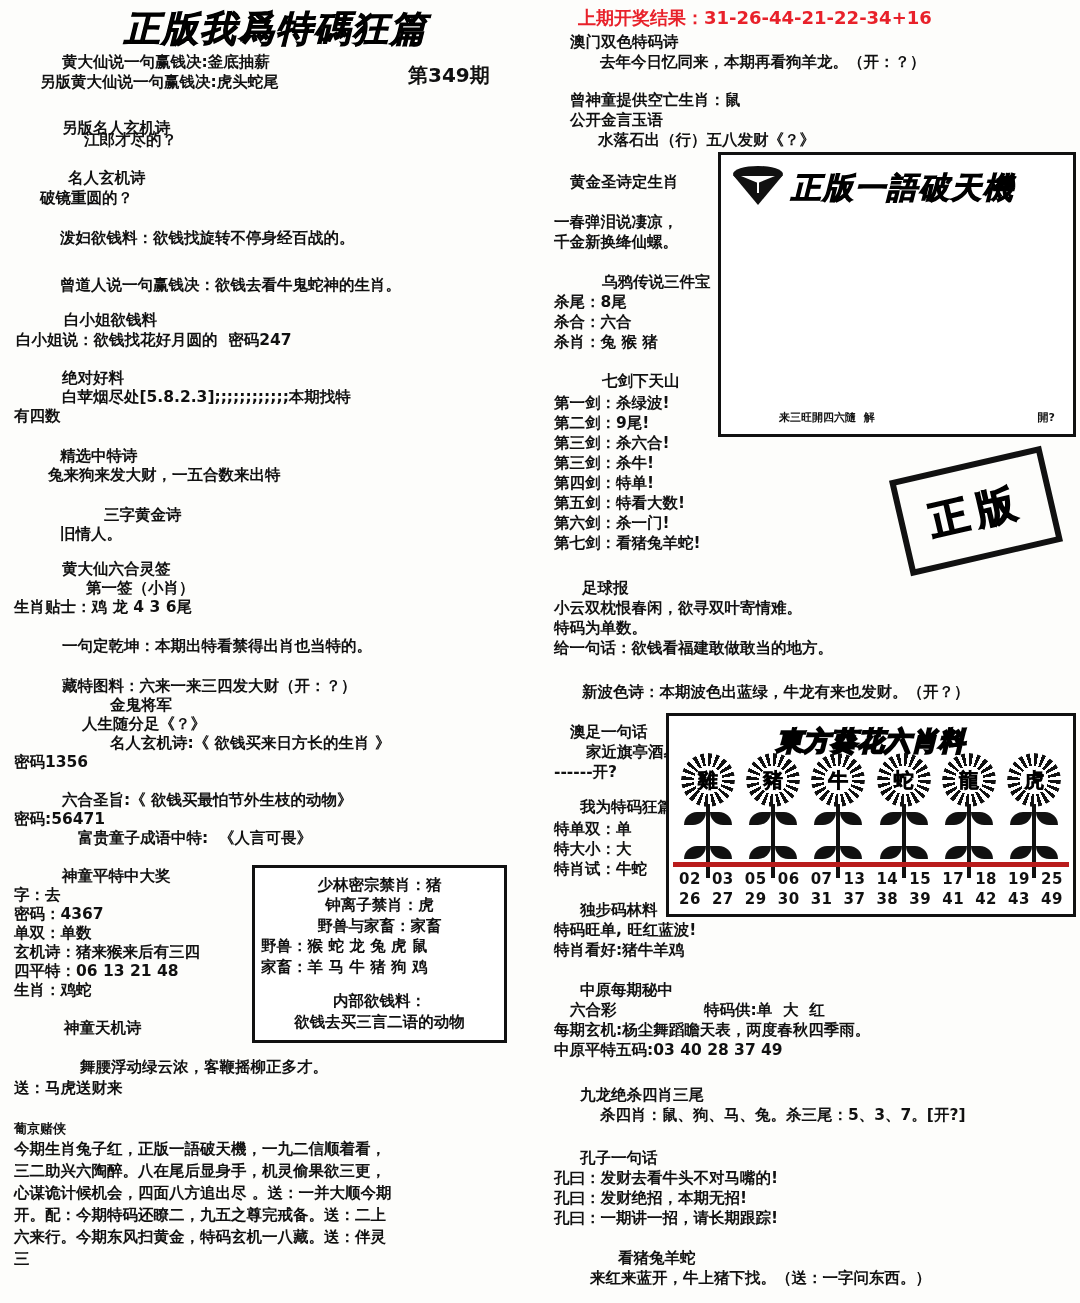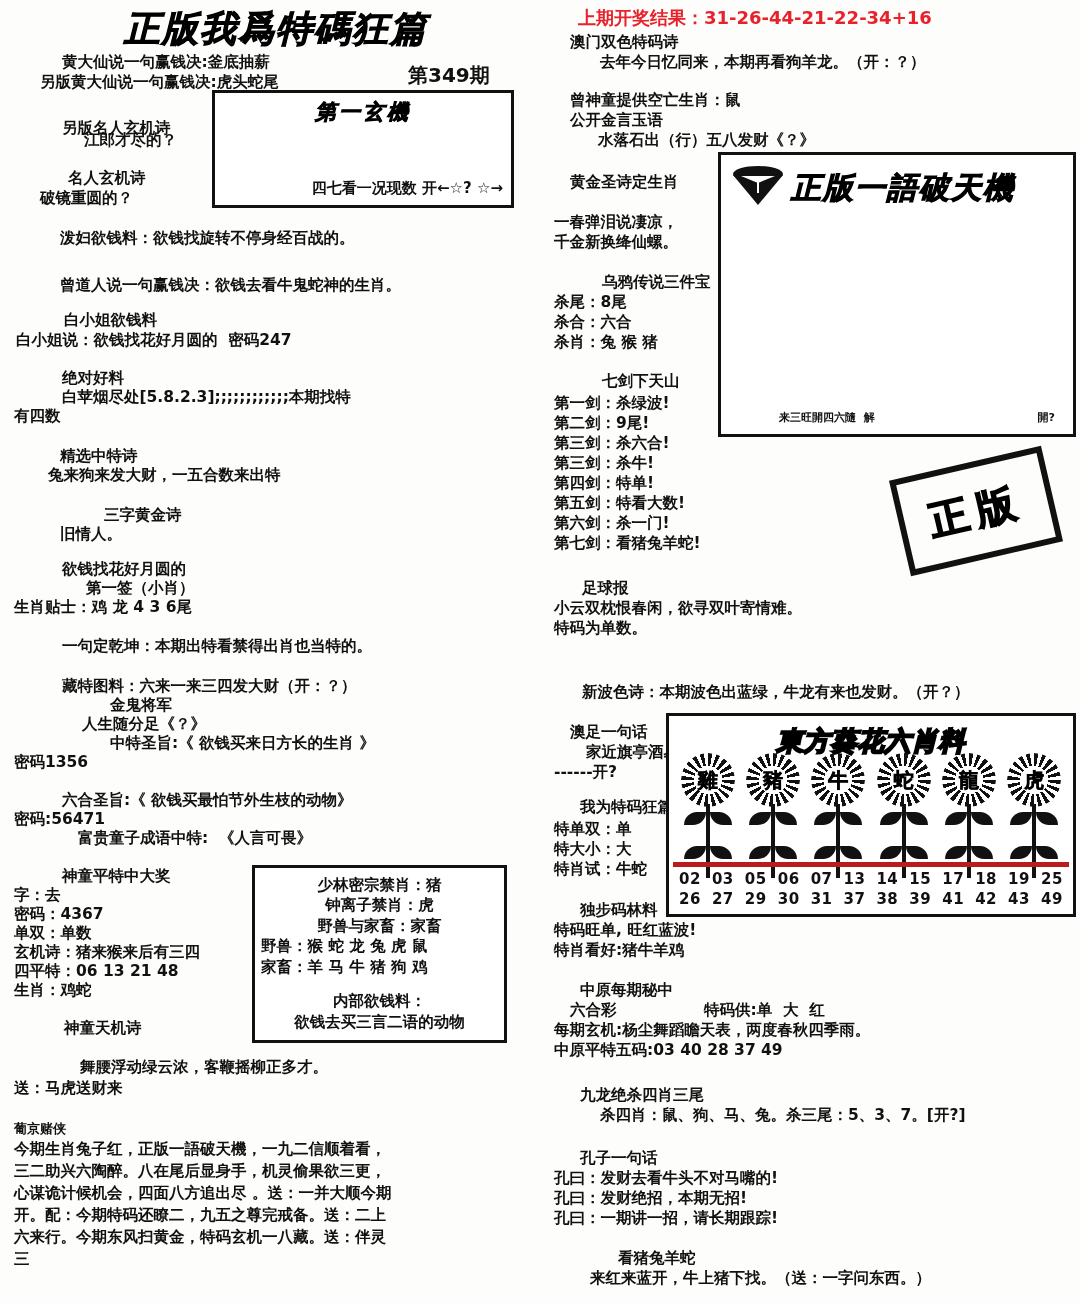--- a/index.html
+++ b/index.html
@@ -166,30 +166,30 @@
     <div class="blk" style="left:62px; top:368px;">绝对好料</div>
     <div class="blk" style="left:62px; top:387px;">白苹烟尽处[5.8.2.3];;;;;;;;;;;;本期找特</div>
     <div class="blk" style="left:14px; top:406px;">有四数</div>
 
     <div class="blk" style="left:60px; top:446px;">精选中特诗</div>
     <div class="blk" style="left:48px; top:465px;">兔来狗来发大财，一五合数来出特</div>
 
     <div class="blk" style="left:104px; top:505px;">三字黄金诗</div>
     <div class="blk" style="left:60px; top:524px;">旧情人。</div>
 
-    <div class="blk" style="left:62px; top:559px;">欲钱找花好月圆的</div>
+    <div class="blk" style="left:62px; top:559px;">黄大仙六合灵签</div>
     <div class="blk" style="left:86px; top:578px;">第一签（小肖）</div>
     <div class="blk" style="left:14px; top:597px;">生肖贴士：鸡 龙 4 3 6尾</div>
 
     <div class="blk" style="left:62px; top:636px;">一句定乾坤：本期出特看禁得出肖也当特的。</div>
 
     <div class="blk" style="left:62px; top:676px;">藏特图料：六来一来三四发大财（开：？）</div>
     <div class="blk" style="left:110px; top:695px;">金鬼将军</div>
     <div class="blk" style="left:82px; top:714px;">人生随分足《？》</div>
-    <div class="blk" style="left:110px; top:733px;">中特圣旨:《 欲钱买来日方长的生肖 》</div>
+    <div class="blk" style="left:110px; top:733px;">名人玄机诗:《 欲钱买来日方长的生肖 》</div>
     <div class="blk" style="left:14px; top:752px;">密码1356</div>
 
     <div class="blk" style="left:62px; top:790px;">六合圣旨:《 欲钱买最怕节外生枝的动物》</div>
     <div class="blk" style="left:14px; top:809px;">密码:56471</div>
     <div class="blk" style="left:78px; top:828px;">富贵童子成语中特:  《人言可畏》</div>
 
     <div class="blk" style="left:62px; top:866px;">神童平特中大奖</div>
     <div class="blk" style="left:14px; top:885px;">字：去</div>
     <div class="blk" style="left:14px; top:904px;">密码：4367</div>
     <div class="blk" style="left:14px; top:923px;">单双：单数</div>
@@ -233,20 +233,21 @@
     <div class="blk" style="left:14px; top:433px;">第三剑：杀六合!</div>
     <div class="blk" style="left:14px; top:453px;">第三剑：杀牛!</div>
     <div class="blk" style="left:14px; top:473px;">第四剑：特单!</div>
     <div class="blk" style="left:14px; top:493px;">第五剑：特看大数!</div>
     <div class="blk" style="left:14px; top:513px;">第六剑：杀一门!</div>
     <div class="blk" style="left:14px; top:533px;">第七剑：看猪兔羊蛇!</div>
 
     <div class="blk" style="left:42px; top:578px;">足球报</div>
     <div class="blk" style="left:14px; top:598px;">小云双枕恨春闲，欲寻双叶寄情难。</div>
     <div class="blk" style="left:14px; top:618px;">特码为单数。</div>
+    <div class="blk" style="left:14px; top:638px;">给一句话：欲钱看福建敢做敢当的地方。</div>
 
     <div class="blk" style="left:42px; top:682px;">新波色诗：本期波色出蓝绿，牛龙有来也发财。（开？）</div>
 
     <div class="blk" style="left:30px; top:722px;">澳足一句话</div>
     <div class="blk" style="left:46px; top:742px;">家近旗亭酒易酤，午_______________-</div>
     <div class="blk" style="left:14px; top:762px;">------开?</div>
 
     <div class="blk" style="left:40px; top:797px;">我为特码狂篇</div>
     <div class="blk" style="left:14px; top:819px;">特单双：单</div>
     <div class="blk" style="left:14px; top:839px;">特大小：大</div>
@@ -267,24 +268,20 @@
 
     <div class="blk" style="left:40px; top:1148px;">孔子一句话</div>
     <div class="blk" style="left:14px; top:1168px;">孔曰：发财去看牛头不对马嘴的!</div>
     <div class="blk" style="left:14px; top:1188px;">孔曰：发财绝招，本期无招!</div>
     <div class="blk" style="left:14px; top:1208px;">孔曰：一期讲一招，请长期跟踪!</div>
 
     <div class="blk" style="left:78px; top:1248px;">看猪兔羊蛇</div>
     <div class="blk" style="left:50px; top:1268px;">来红来蓝开，牛上猪下找。（送：一字问东西。）</div>
   </div>
 
-  <div class="box" id="xuanji-box">
-    <div id="xuanji-title">第一玄機</div>
-    <div id="xuanji-foot">四七看一况现数 开←☆? ☆→</div>
-  </div>
 
   <div class="box" id="shaolin-box">
     <div class="pad">
       <div class="c">少林密宗禁肖：猪</div>
       <div class="c">钟离子禁肖：虎</div>
       <div class="c">野兽与家畜：家畜</div>
       <div class="l">野兽：猴 蛇 龙 兔 虎 鼠</div>
       <div class="l">家畜：羊 马 牛 猪 狗 鸡</div>
       <div style="height:14px"></div>
       <div class="c">内部欲钱料：</div>

